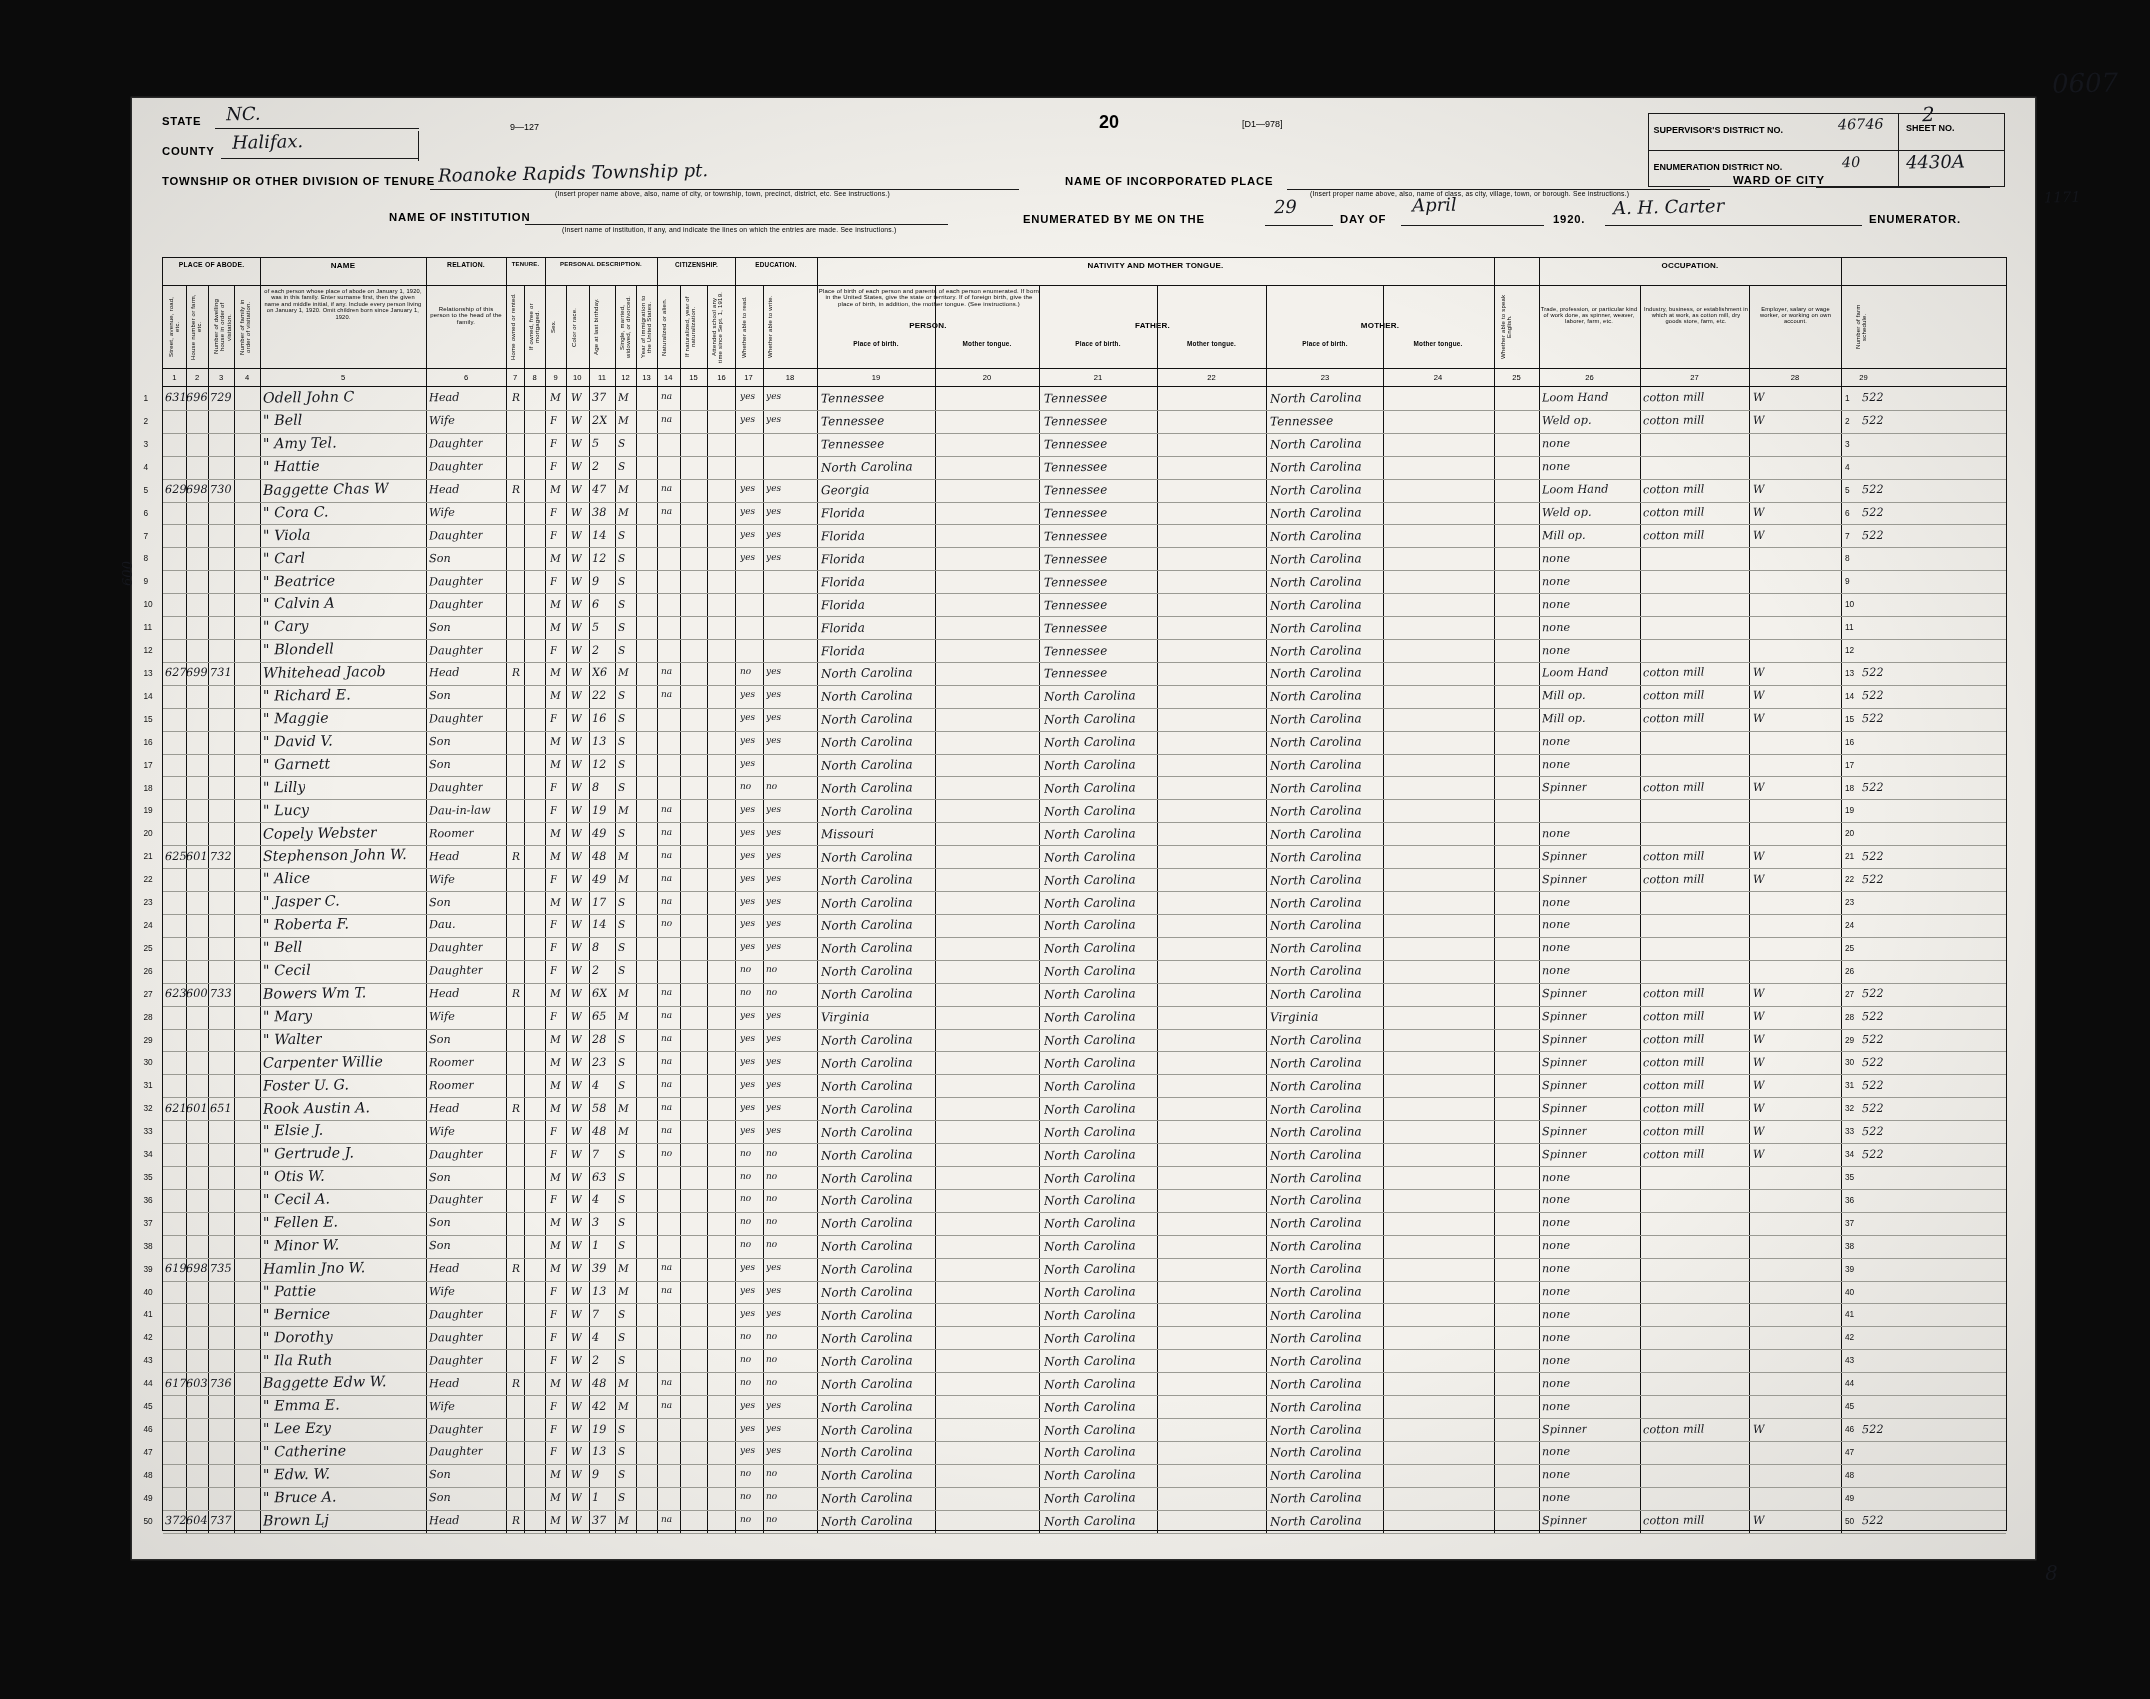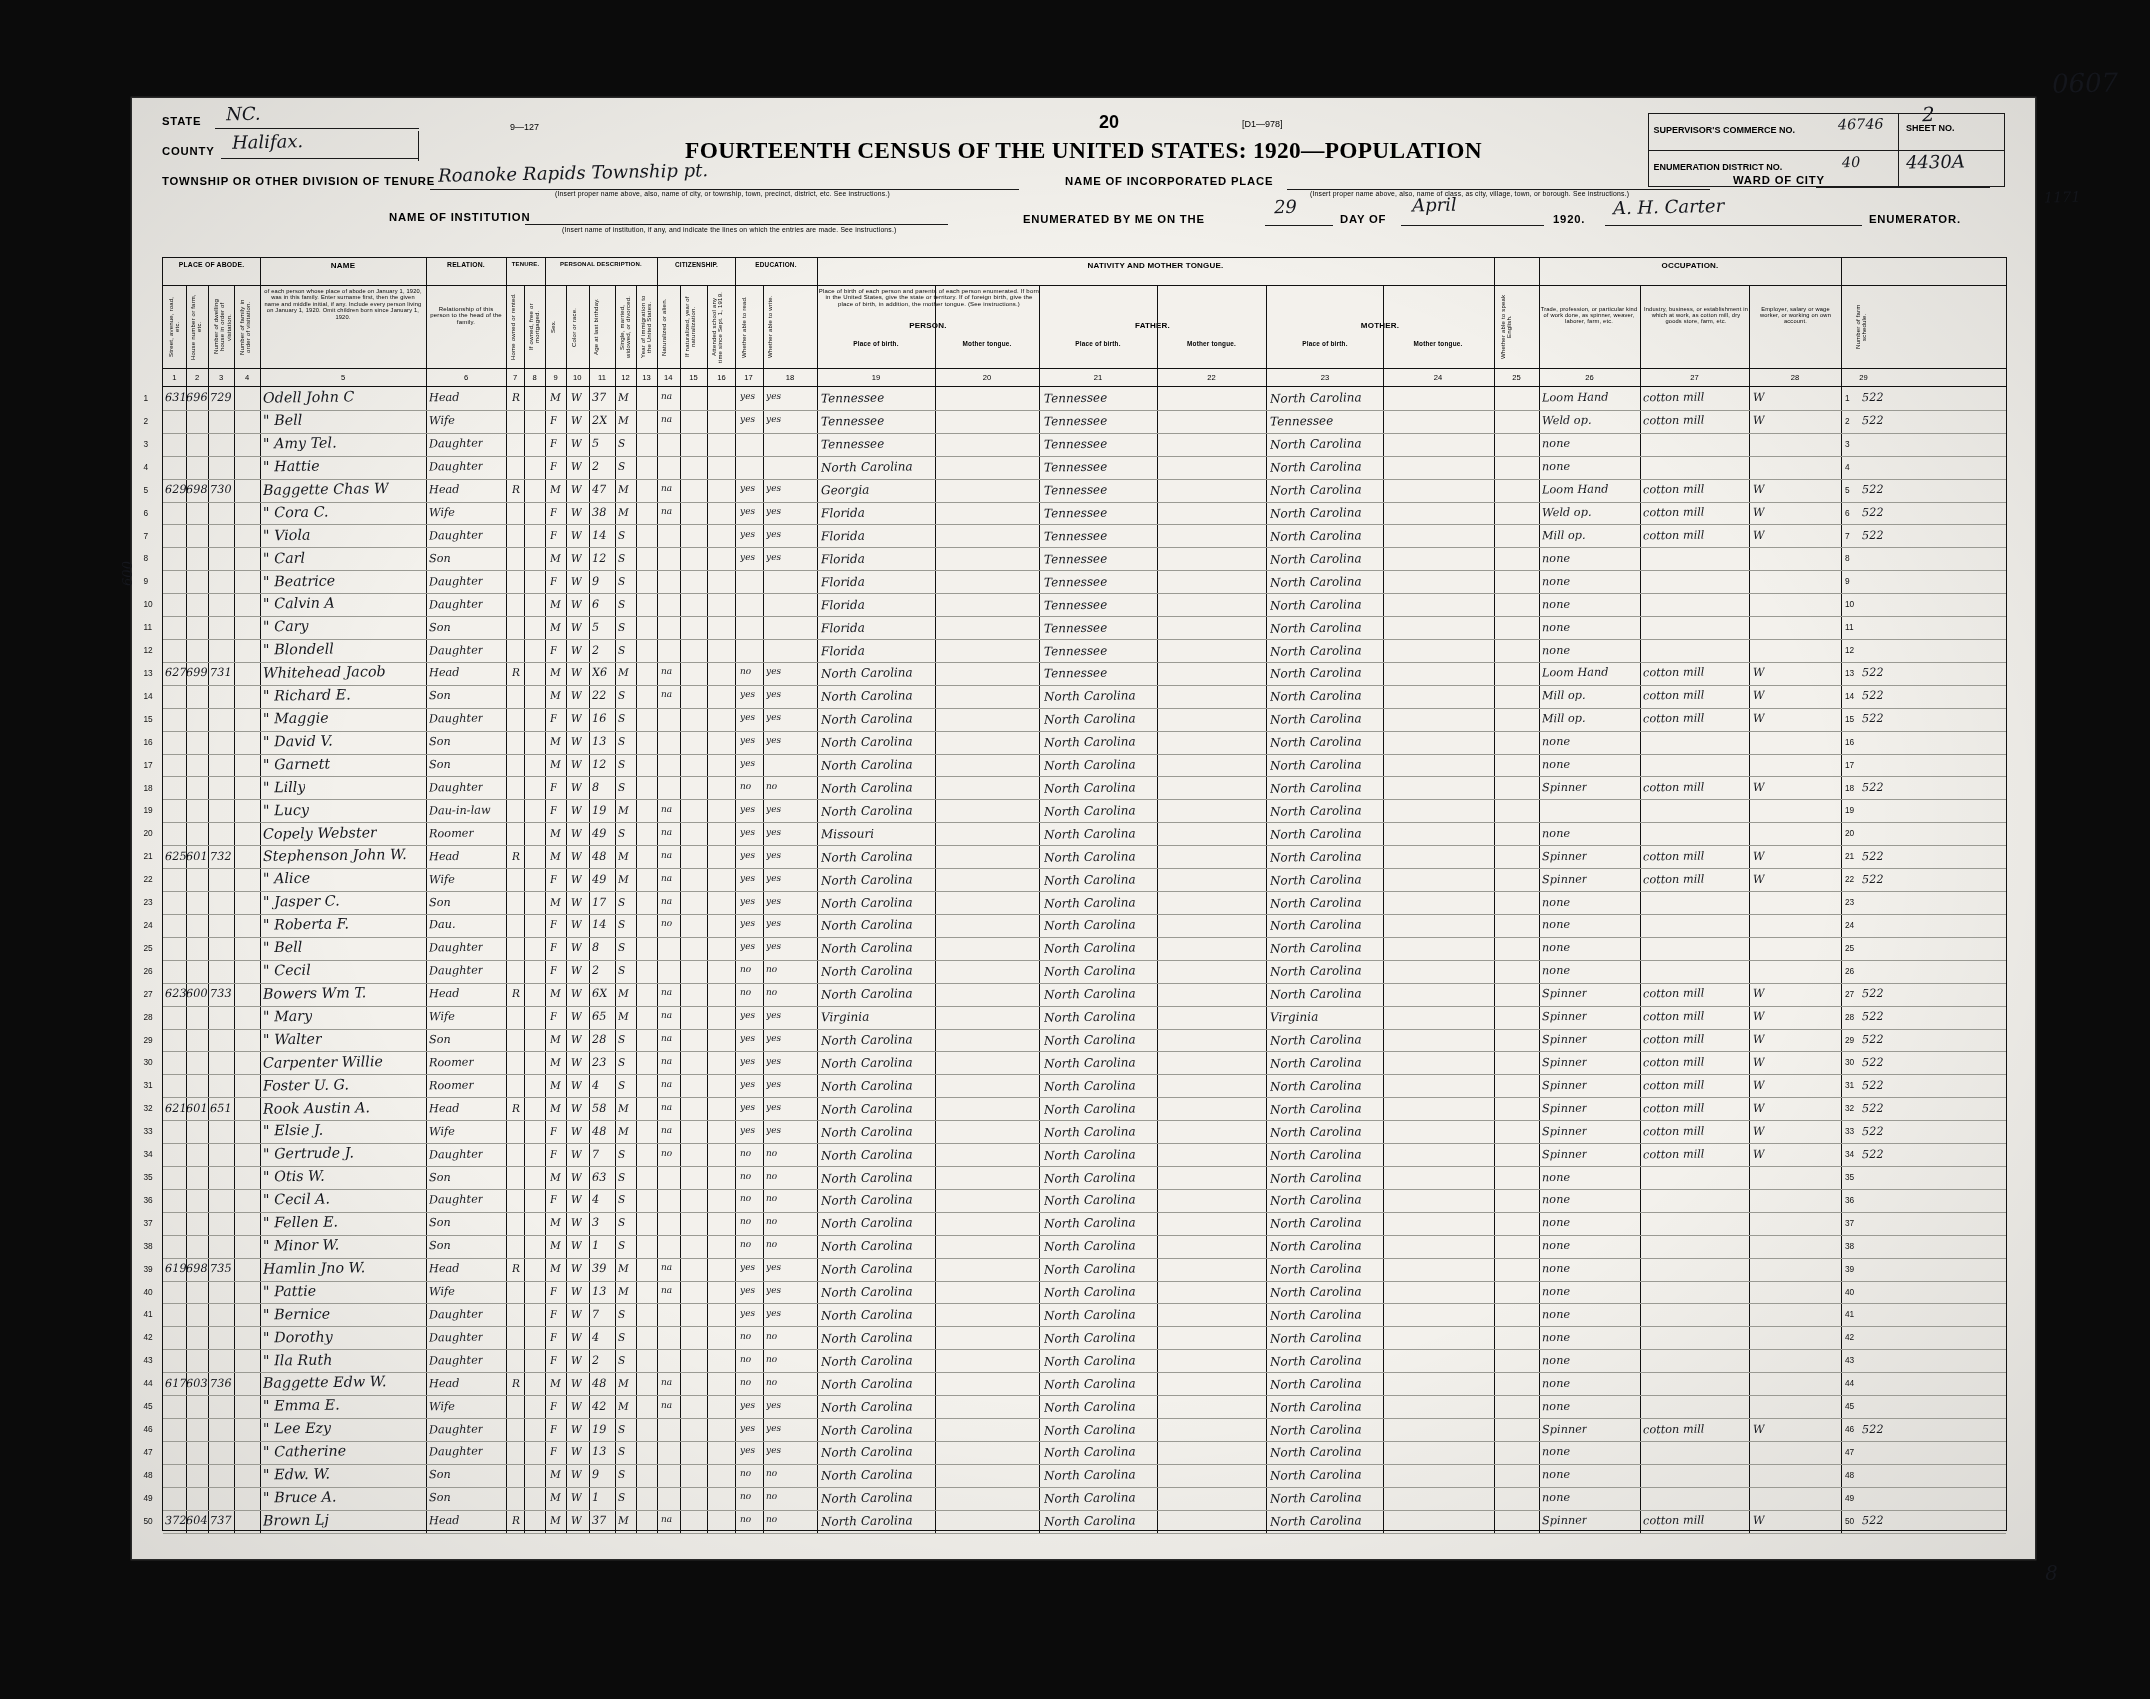--- a/index.html
+++ b/index.html
@@ -51,21 +51,20 @@
 <body>
 
 <div class="page">
   <div class="sheet">
 
     <div class="hdr">
       <div class="f9127">9—127</div>
       <div class="pg20">20</div>
       <div class="d1">[D1—978]</div>
 
-      <div class="ctr title2" style="top:39px;">FOURTEENTH CENSUS OF THE UNITED STATES: 1920—POPULATION</div>
 
       <div style="position:absolute;left:30px;top:16.6px;" class="lbl">STATE</div>
       <div style="position:absolute;left:83px;top:6px;width:204px;border-bottom:1.1px solid #1a1a1a;height:24px;">
         <span class="hand" style="position:absolute;left:10.6px;top:-1.5px;">NC.</span>
       </div>
 
       <div style="position:absolute;left:30px;top:47px;" class="lbl">COUNTY</div>
       <div style="position:absolute;left:89px;top:36px;width:198px;border-bottom:1.1px solid #1a1a1a;height:24px;">
         <span class="hand" style="position:absolute;left:10.6px;top:-3px;">Halifax.</span>
       </div>
@@ -97,21 +96,21 @@
         <span class="hand" style="position:absolute;left:10.6px;top:-10.6px;">April</span>
       </div>
       <div style="position:absolute;left:1421px;top:115px;" class="lbl">1920.</div>
       <div style="position:absolute;left:1473px;top:107px;width:257px;border-bottom:1.1px solid #1a1a1a;height:19.6px;">
         <span class="hand" style="position:absolute;left:7.6px;top:-9px;">A. H. Carter</span>
       </div>
       <div style="position:absolute;left:1737px;top:115px;" class="lbl">ENUMERATOR.</div>
 
       <div class="boxr">
         <div class="row">
-          <span class="cell-l">SUPERVISOR'S COMMERCE NO.</span>
+          <span class="cell-l">SUPERVISOR'S DISTRICT NO.</span>
           <span class="sep"></span>
           <span class="cell-r">SHEET NO.</span>
           <span class="hand sm" style="position:absolute;left:189px;top:1.5px;">46746</span>
           <span class="hand sm" style="position:absolute;left:273px;top:-10.6px;font-size:19.6px;">2</span>
         </div>
         <div class="row">
           <span class="cell-l">ENUMERATION DISTRICT NO.</span>
           <span class="sep"></span>
           <span class="hand sm" style="position:absolute;left:193px;top:3px;">40</span>
           <span class="hand" style="position:absolute;left:257px;top:0px;">4430A</span>

